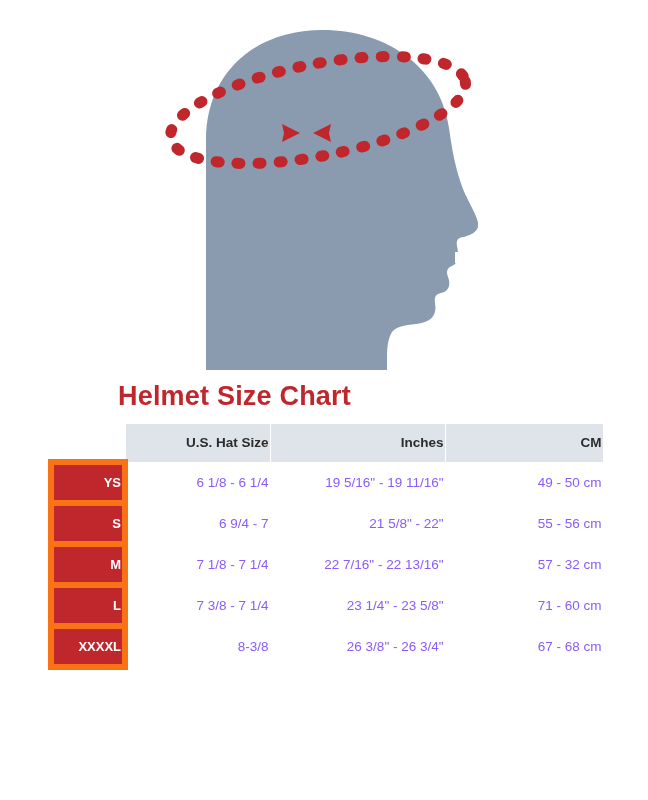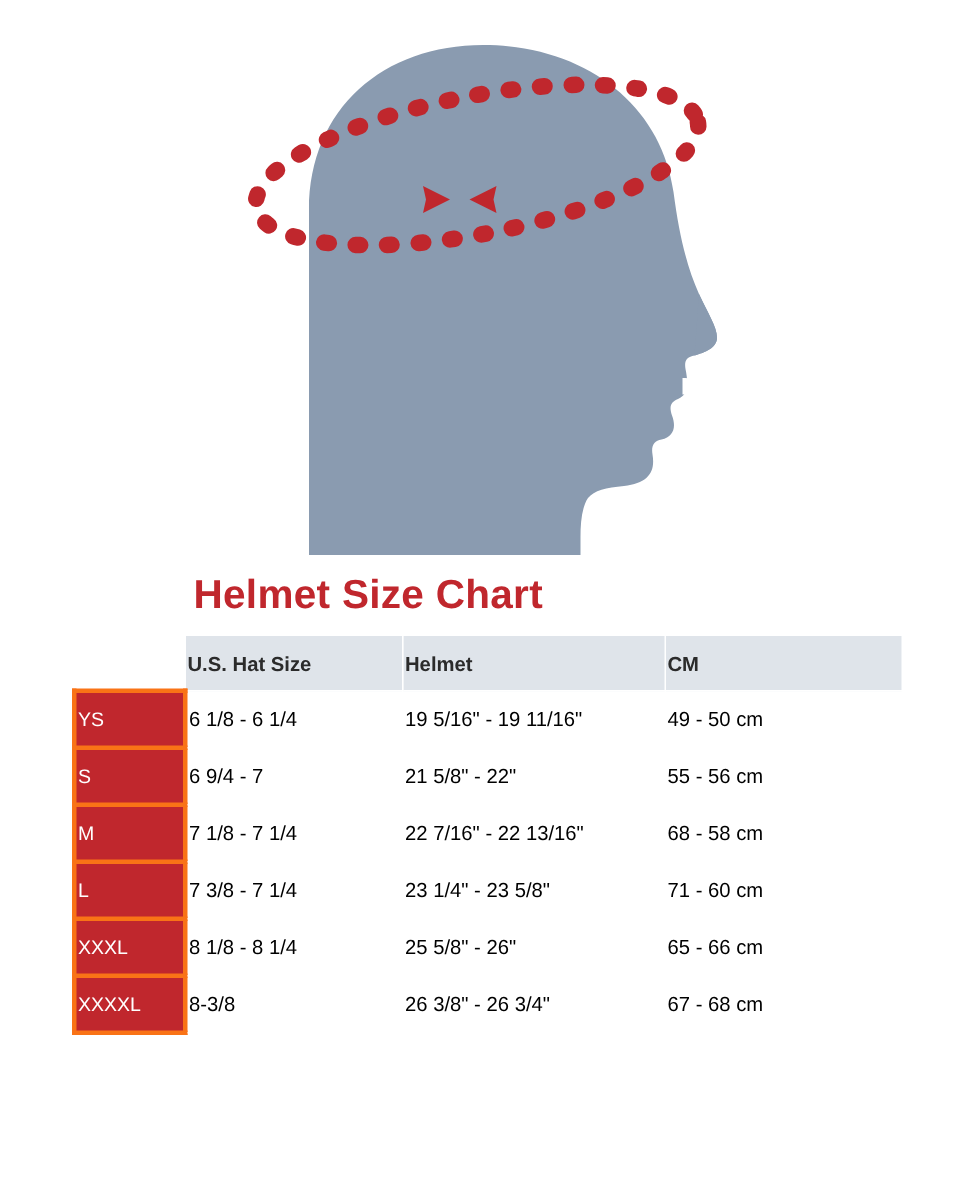--- a/index.html
+++ b/index.html
@@ -28,21 +28,21 @@
   }
   .head-svg {
     position: absolute;
     left: 0;
     top: 0;
   }
 
   
   .chart-title {
     position: absolute;
-    left: 129px;
+    left: 118px;
     top: 381px;
     font-size: 27px;
     font-weight: bold;
     color: #c0272d;
     letter-spacing: 0.2px;
   }
 
   
   .table-wrap {
     position: absolute;
@@ -52,21 +52,21 @@
   }
   table.size-table {
     border-collapse: collapse;
     width: 552px;
     table-layout: fixed;
   }
   table.size-table th,
   table.size-table td {
     border: 1px solid #ffffff;
     height: 33px;
-    text-align: left;
+    text-align: right;
     vertical-align: middle;
     font-size: 13.5px;
   }
   
   col.c0 { width: 74px; }
   col.c1 { width: 145px; }
   col.c2 { width: 175px; }
   col.c3 { width: 158px; }
 
   thead th.corner {
@@ -75,28 +75,28 @@
   }
   thead th.head {
     background: #dfe4ea;
     color: #2b2b2b;
     font-weight: bold;
     font-size: 13.5px;
   }
   tbody th.sizelabel {
     background: #c0272d;
     color: #ffffff;
-    font-weight: normal;
+    font-weight: bold;
     font-size: 13px;
-    border: 3px solid #f97316;
+    border: 6px solid #f97316;
   }
   tbody td {
     background: #ffffff;
     border: 1px solid #d8dde3;
-    color: #000000;
+    color: #8b5cf6;
     font-size: 13.5px;
   }
 </style>
 </head>
 <body>
 
 <div class="page">
 
   <div class="illustration">
     <svg class="head-svg" width="648" height="370" viewBox="0 0 648 370">
@@ -137,54 +137,48 @@
       <colgroup>
         <col class="c0">
           <col class="c1">
           <col class="c2">
           <col class="c3">
       </colgroup>
       <thead>
         <tr>
           <th class="corner"></th>
           <th class="head">U.S. Hat Size</th>
-          <th class="head">Helmet</th>
+          <th class="head">Inches</th>
           <th class="head">CM</th>
         </tr>
       </thead>
       <tbody>
         <tr>
           <th class="sizelabel">YS</th>
           <td>6 1/8 - 6 1/4</td>
           <td>19 5/16" - 19 11/16"</td>
           <td>49 - 50 cm</td>
         </tr>
         <tr>
           <th class="sizelabel">S</th>
           <td>6 9/4 - 7</td>
           <td>21 5/8" - 22"</td>
           <td>55 - 56 cm</td>
         </tr>
         <tr>
           <th class="sizelabel">M</th>
           <td>7 1/8 - 7 1/4</td>
           <td>22 7/16" - 22 13/16"</td>
-          <td>68 - 58 cm</td>
+          <td>57 - 32 cm</td>
         </tr>
         <tr>
           <th class="sizelabel">L</th>
           <td>7 3/8 - 7 1/4</td>
           <td>23 1/4" - 23 5/8"</td>
           <td>71 - 60 cm</td>
-        </tr>
-        <tr>
-          <th class="sizelabel">XXXL</th>
-          <td>8 1/8 - 8 1/4</td>
-          <td>25 5/8" - 26"</td>
-          <td>65 - 66 cm</td>
         </tr>
         <tr>
           <th class="sizelabel">XXXXL</th>
           <td>8-3/8</td>
           <td>26 3/8" - 26 3/4"</td>
           <td>67 - 68 cm</td>
         </tr>
       </tbody>
     </table>
   </div>

